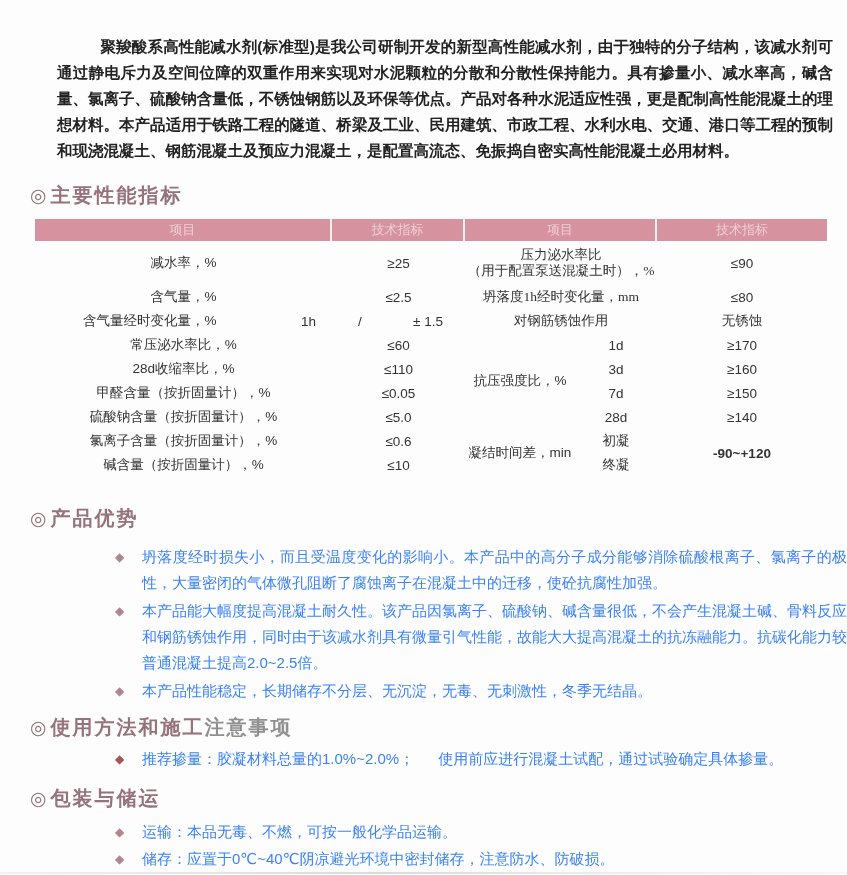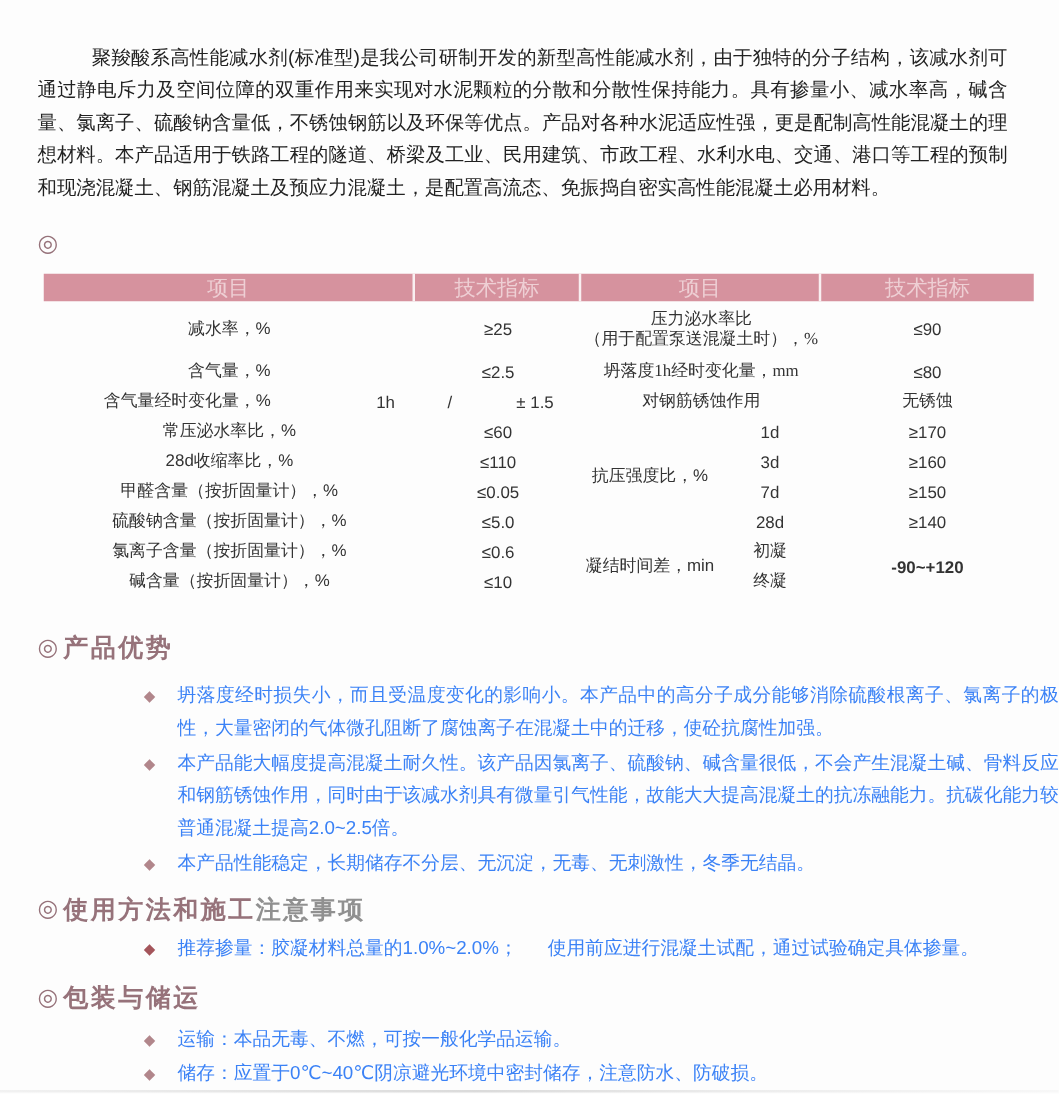--- a/index.html
+++ b/index.html
@@ -8,27 +8,28 @@
     position:relative;
     background:#fdfdfd;
     color:#2f2f2f;
     font-family:"Liberation Sans","DejaVu Sans",sans-serif;
     overflow:hidden;
   }
   .page { padding:34px 20px 0 30px; }
 
   
   .intro {
+    margin-left:27px;
     width:776px;
     font-size:15.5px;
     line-height:26px;
     text-align:justify;
     text-indent:2.8em;
     color:#222;
-    font-weight:400;
+    font-weight:700;
   }
 
   
   .sec-title {
     display:flex;
     align-items:center;
     font-size:20px;
     font-weight:bold;
     color:#96727a;
     letter-spacing:2px;
@@ -40,21 +41,21 @@
     margin-right:4px;
     letter-spacing:0;
   }
   .title-faded { color:#909090; }
 
   
   .perf-table { margin:9px 0 0 5px; width:792px; }
   .thead { display:flex; height:22px; background:#d6929e; }
   .th {
     display:flex; align-items:center; justify-content:center;
-    color:#eecfd4; font-size:17px;
+    color:#eecfd4; font-size:13px;
     border-right:2px solid rgba(255,255,255,0.85);
   }
   .th:last-child { border-right:none; }
   .th.c1 { width:297px; } .th.c2 { width:133px; }
   .th.c3 { width:192px; } .th.c4 { width:170px; }
 
   .tbody { display:flex; font-size:13.5px; color:#333; }
   .lgrid {
     display:grid;
     grid-template-columns:297px 133px;
@@ -104,20 +105,21 @@
 </style>
 </head>
 <body>
 
 <div class="page">
 
   <p class="intro">聚羧酸系高性能减水剂(标准型)是我公司研制开发的新型高性能减水剂，由于独特的分子结构，该减水剂可通过静电斥力及空间位障的双重作用来实现对水泥颗粒的分散和分散性保持能力。具有掺量小、减水率高，碱含量、氯离子、硫酸钠含量低，不锈蚀钢筋以及环保等优点。产品对各种水泥适应性强，更是配制高性能混凝土的理想材料。本产品适用于铁路工程的隧道、桥梁及工业、民用建筑、市政工程、水利水电、交通、港口等工程的预制和现浇混凝土、钢筋混凝土及预应力混凝土，是配置高流态、免振捣自密实高性能混凝土必用材料。</p>
 
   <div class="sec-title sp-perf">
     <span class="marker">◎</span>
+    <span>主要性能指标</span>
   </div>
 
   <div class="perf-table">
     <div class="thead">
       <div class="th c1">项目</div>
       <div class="th c2">技术指标</div>
       <div class="th c3">项目</div>
       <div class="th c4">技术指标</div>
     </div>
     <div class="tbody">

